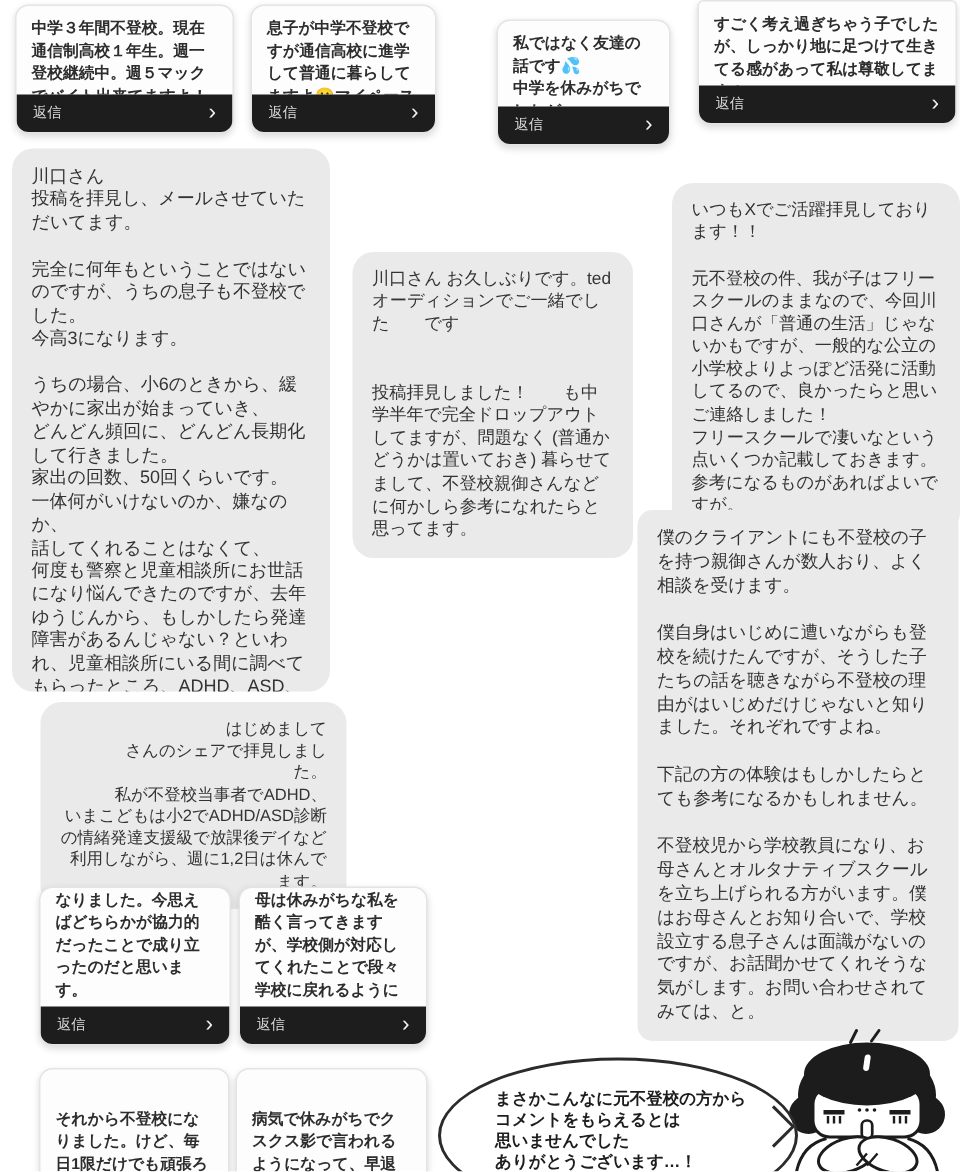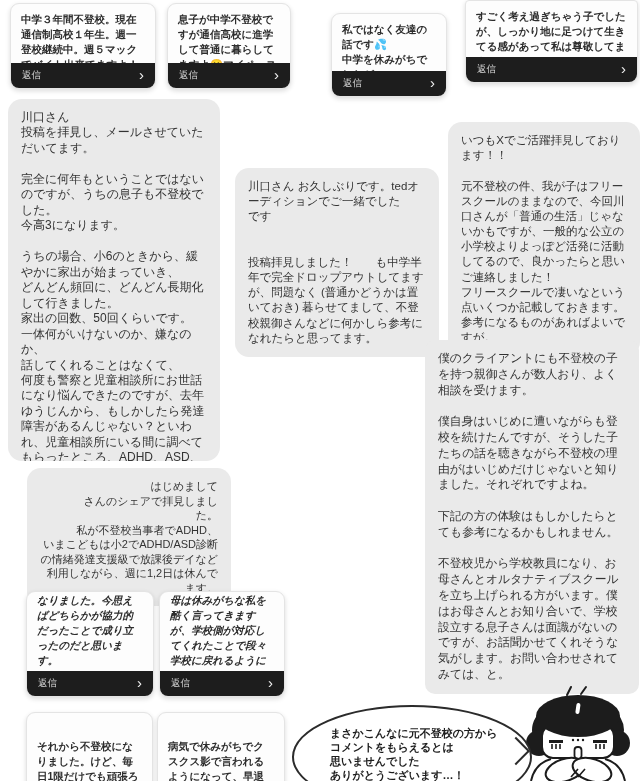--- a/index.html
+++ b/index.html
@@ -9,21 +9,21 @@
   
   .reply-card{
     position:absolute;display:flex;flex-direction:column;overflow:hidden;
     background:#fdfdfd;border:1px solid #e4e4e4;border-radius:9px;
     box-shadow:0 2px 5px rgba(0,0,0,.14);box-sizing:border-box;
   }
   .reply-card .body{
     flex:1;padding:8px 10px 4px 10px;font-size:10.5px;line-height:1.42;font-weight:700;
     color:#2d2d2d;white-space:pre-wrap;word-break:break-all;overflow:hidden;
   }
-  .reply-card .body.align-bottom{display:flex;flex-direction:column;justify-content:flex-end;padding-bottom:3px;font-style:italic;}
+  .reply-card .body.align-bottom{display:flex;flex-direction:column;justify-content:flex-end;padding-bottom:3px;}
   .reply-card .footer{
     flex:0 0 25px;background:#1d1d1d;display:flex;align-items:center;justify-content:space-between;
     padding:0 11px;color:#dcdcdc;font-size:9.5px;cursor:pointer;
   }
   .reply-card .footer .chev{font-size:15px;line-height:1;color:#f2f2f2;margin-top:-2px;}
 
   
   .bubble-gray{
     position:absolute;background:#eaeaea;border-radius:14px;box-sizing:border-box;
     padding:11px 13px;color:#333333;font-size:11.5px;line-height:1.32;
@@ -95,21 +95,21 @@
 家出の回数、50回くらいです。
 一体何がいけないのか、嫌なのか、
 話してくれることはなくて、
 何度も警察と児童相談所にお世話になり悩んできたのですが、去年ゆうじんから、もしかしたら発達障害があるんじゃない？といわれ、児童相談所にいる間に調べてもらったところ、ADHD、ASD、LDがあることが</div>
 
   <div class="bubble-gray" style="left:27px;top:468px;width:204px;font-size:11px;text-align:right;">はじめまして
 　　さんのシェアで拝見しました。
 私が不登校当事者でADHD、
 いまこどもは小2でADHD/ASD診断の情緒発達支援級で放課後デイなど利用しながら、週に1,2日は休んでます。</div>
 
-  <div class="bubble-gray" style="left:235px;top:168px;width:204px;font-size:11.5px;">川口さん お久しぶりです。tedオーディションでご一緒でした　　です
+  <div class="bubble-gray" style="left:235px;top:168px;width:187px;font-size:11.5px;">川口さん お久しぶりです。tedオーディションでご一緒でした　　です
 
 
 投稿拝見しました！　　も中学半年で完全ドロップアウトしてますが、問題なく (普通かどうかは置いておき) 暮らせてまして、不登校親御さんなどに何かしら参考になれたらと思ってます。</div>
 
 
   <div class="bubble-gray" style="left:448px;top:122px;width:192px;font-size:11.5px;">いつもXでご活躍拝見しております！！
 
 元不登校の件、我が子はフリースクールのままなので、今回川口さんが「普通の生活」じゃないかもですが、一般的な公立の小学校よりよっぽど活発に活動してるので、良かったらと思いご連絡しました！
 フリースクールで凄いなという点いくつか記載しておきます。参考になるものがあればよいですが。</div>
 

